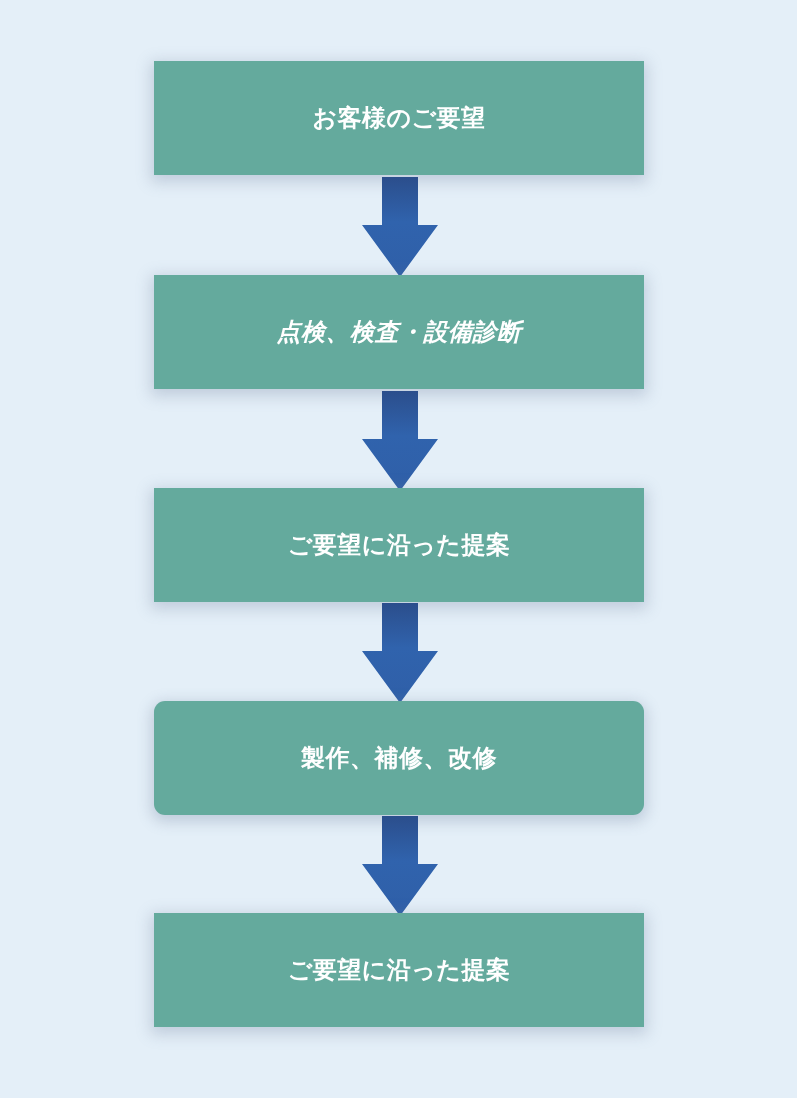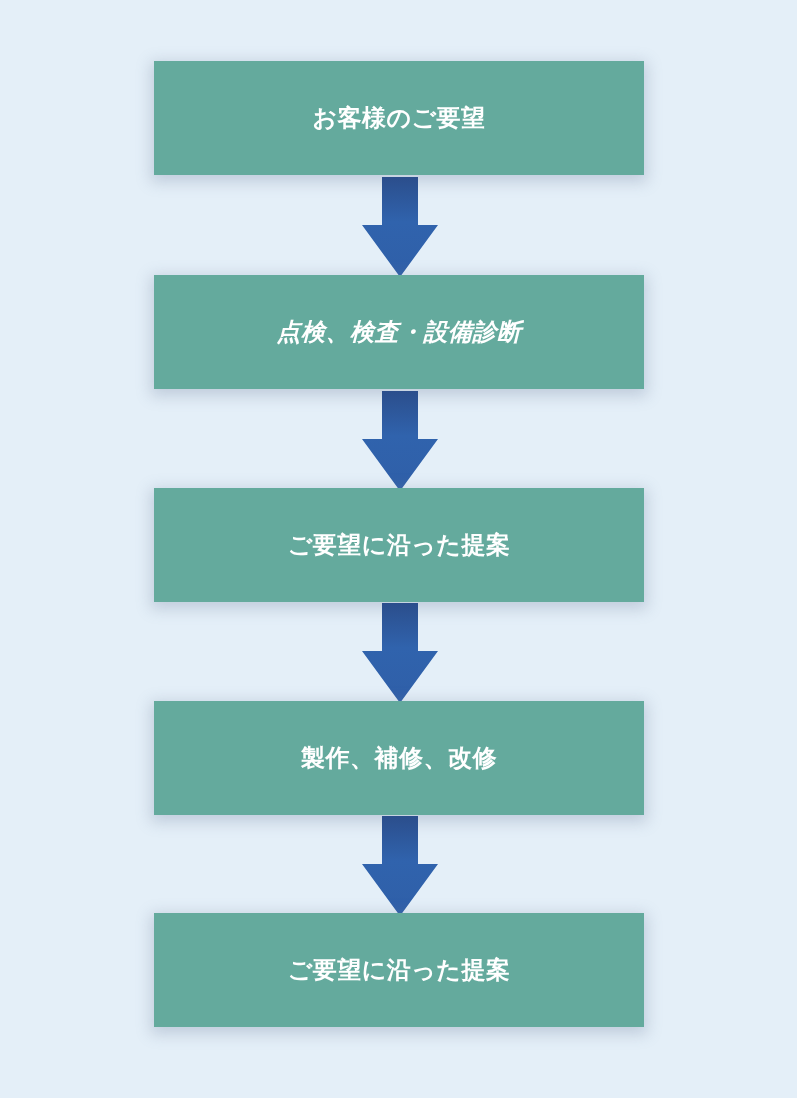--- a/index.html
+++ b/index.html
@@ -53,21 +53,21 @@
   .flow-arrow svg {
     display: block;
     width: 76px;
     height: 100px;
   }
 
   
   .step-0  { top: 61px;  }
   .step-1  { top: 275px; font-style: italic; }
   .step-2  { top: 488px; }
-  .step-3  { top: 701px; }
+  .step-3  { top: 701px; border-radius: 11px; }
   .step-4  { top: 913px; }
 
   .arrow-0 { top: 177px; }
   .arrow-1 { top: 391px; }
   .arrow-2 { top: 603px; }
   .arrow-3 { top: 816px; }
 </style>
 </head>
 <body>
 

